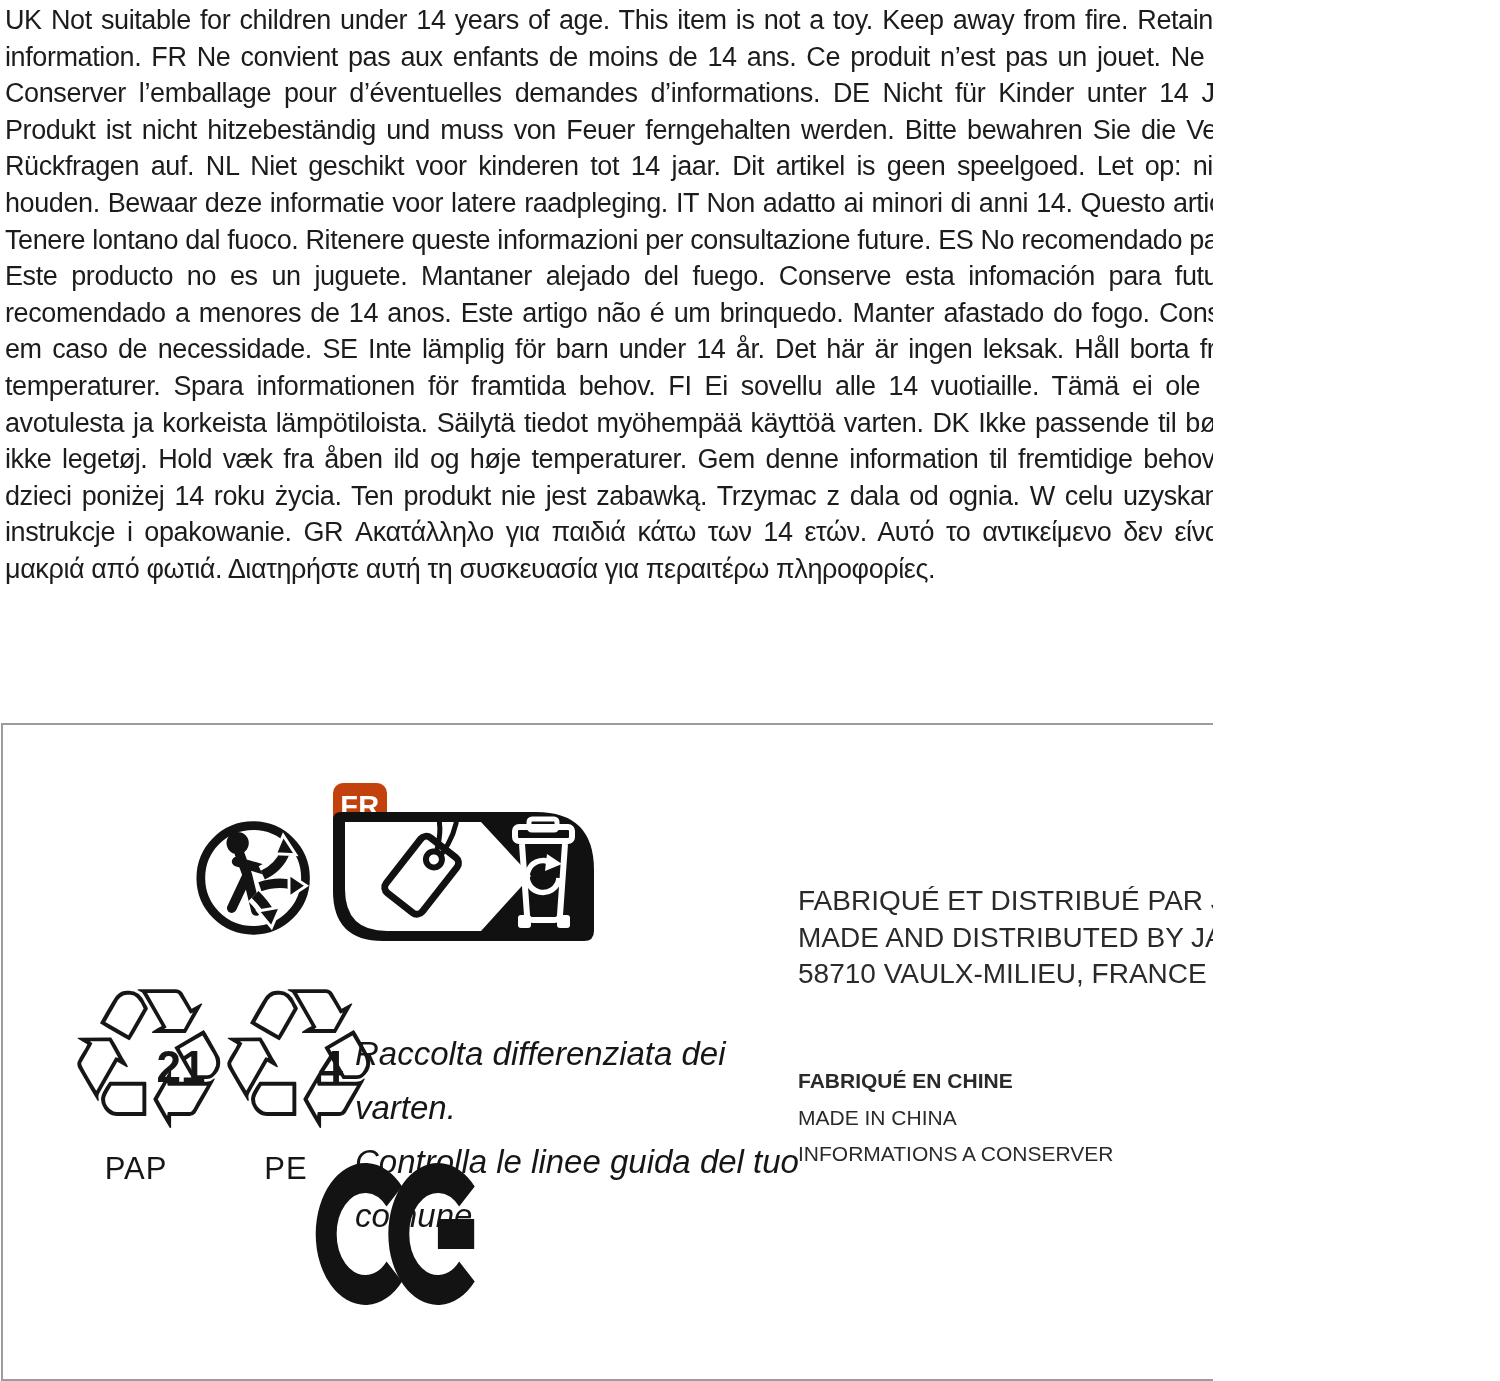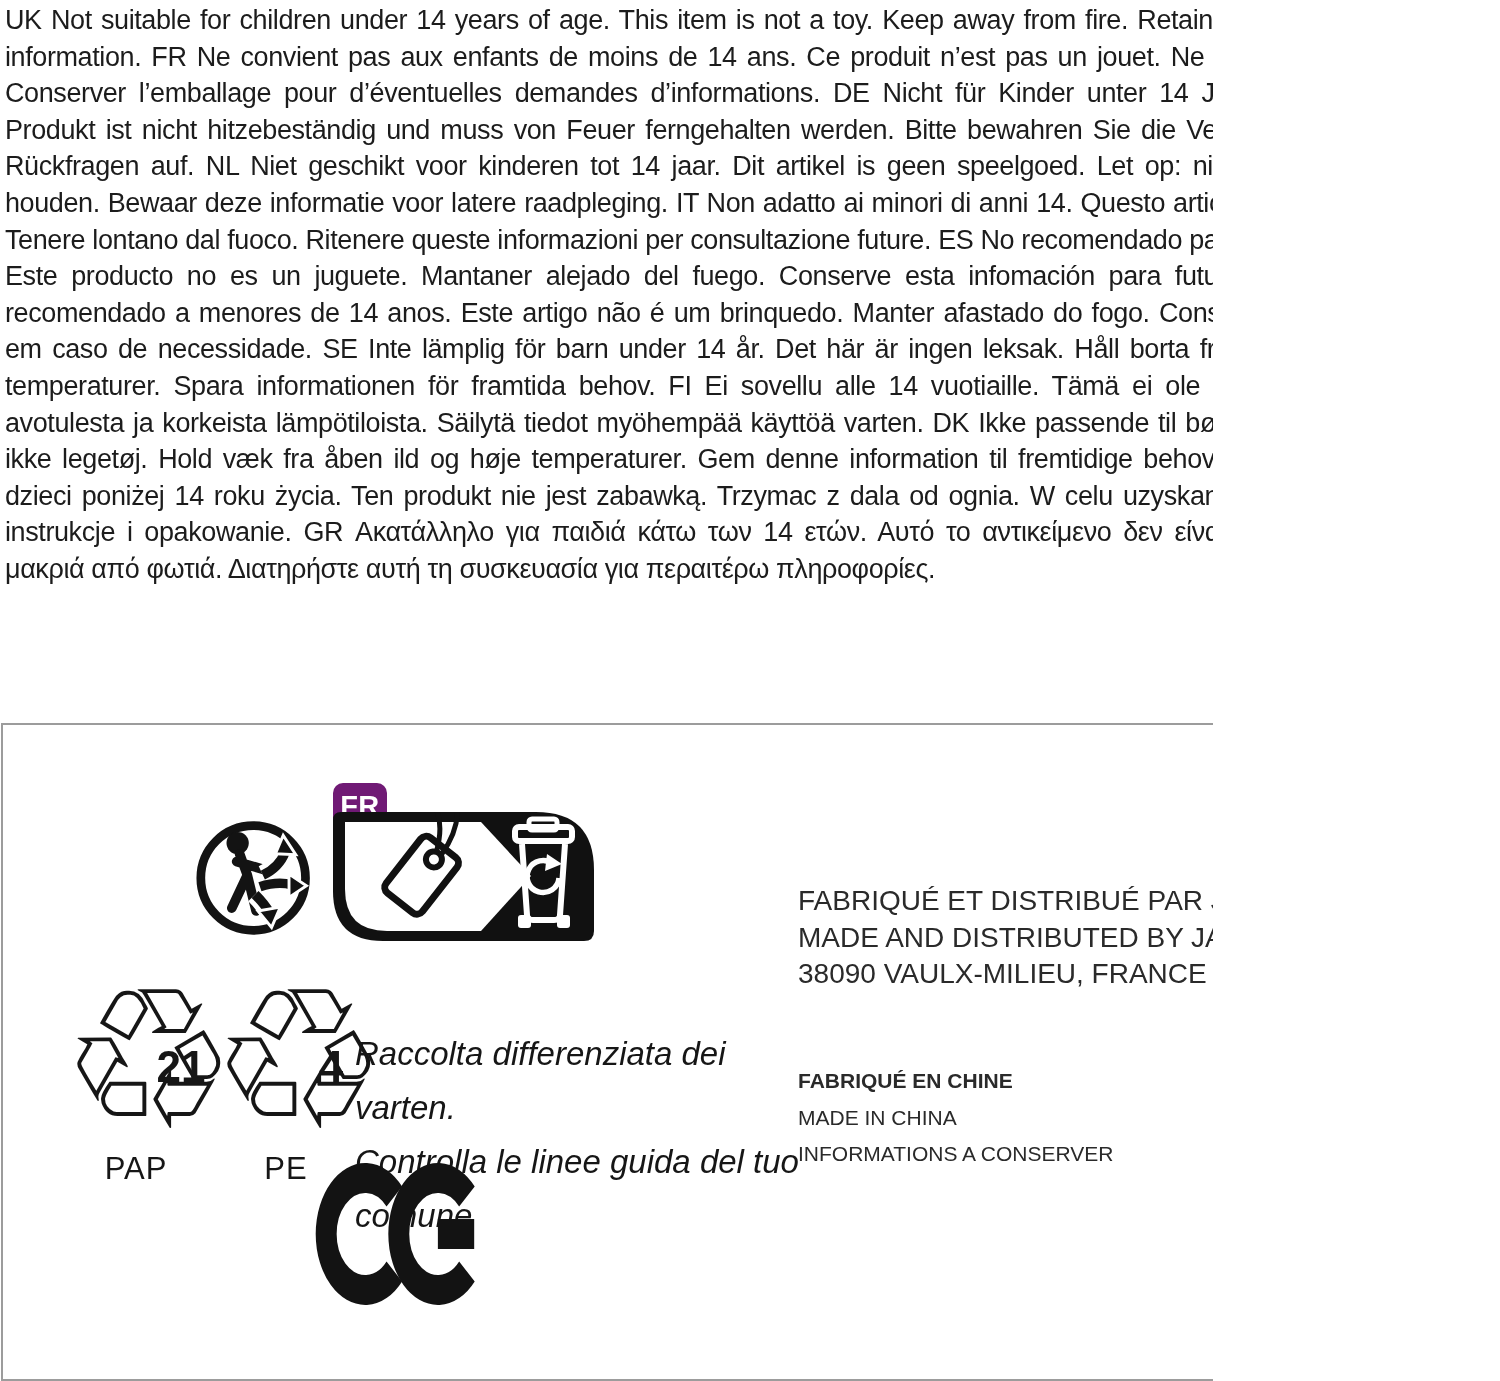--- a/index.html
+++ b/index.html
@@ -17,21 +17,21 @@
   .info-box{
     position:absolute;left:1px;top:723px;width:1496px;height:654px;
     border:2px solid #9c9c9c;background:#fff;
   }
   .abs{position:absolute;}
   
   .triman{left:192px;top:86px;}
   
   .fr-picto{left:330px;top:58px;width:261px;height:158px;}
   .fr-tab{
-    position:absolute;left:0;top:0;width:54px;height:46px;background:#701a75;
+    position:absolute;left:0;top:0;width:54px;height:46px;background:#c2410c;
     border-radius:10px;display:flex;align-items:center;justify-content:center;
     color:#fff;font-weight:bold;font-size:29px;letter-spacing:0.5px;
   }
   .fr-body{position:absolute;left:0;top:29px;}
   
   .code{width:150px;text-align:center;}
   .code .loop{
     font-family:"DejaVu Sans",sans-serif;font-size:196px;line-height:158px;
     color:#161616;display:block;position:relative;
   }
@@ -136,21 +136,21 @@
     <svg class="abs ce" width="192" height="150" viewBox="0 0 275 150" preserveAspectRatio="none" aria-hidden="true">
       <path d="M113.6,37.5 A56,56 0 1 0 113.6,112.5" fill="none" stroke="#131313" stroke-width="30"></path>
       <path d="M217.6,37.5 A56,56 0 1 0 217.6,112.5" fill="none" stroke="#131313" stroke-width="30"></path>
       <path d="M176,75 H228" fill="none" stroke="#131313" stroke-width="30"></path>
     </svg>
 
     <div class="abs right-col" style="height:654px;">
       <div class="addr">
         <span class="line">FABRIQUÉ ET DISTRIBUÉ PAR JADEO FRANCE</span>
         <span class="line">MADE AND DISTRIBUTED BY JADEO FRANCE</span>
-        <span class="line">38090 VAULX-MILIEU, FRANCE</span>
+        <span class="line">58710 VAULX-MILIEU, FRANCE</span>
       </div>
       <div class="origin">
         <span class="line bold">FABRIQUÉ EN CHINE</span>
         <span class="line">MADE IN CHINA</span>
         <span class="line">INFORMATIONS A CONSERVER</span>
       </div>
     </div>
 
   </div>
 </div>

